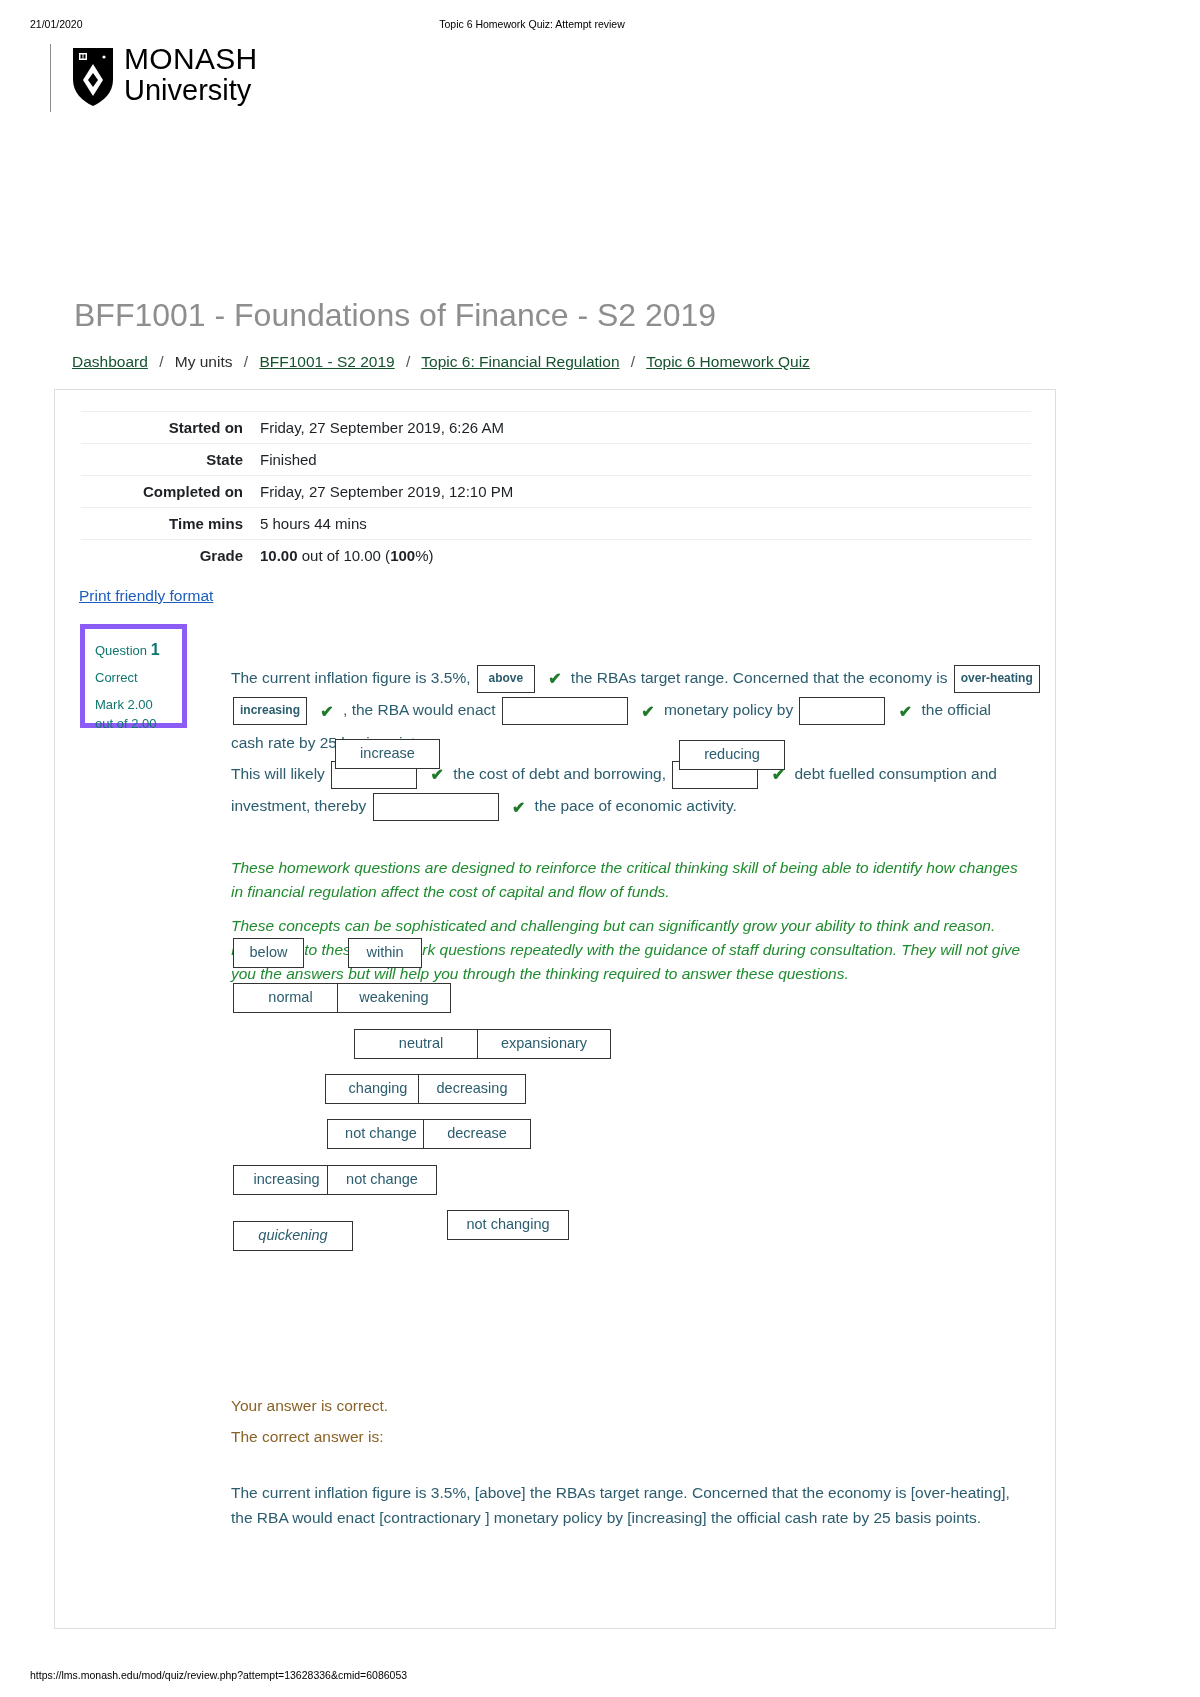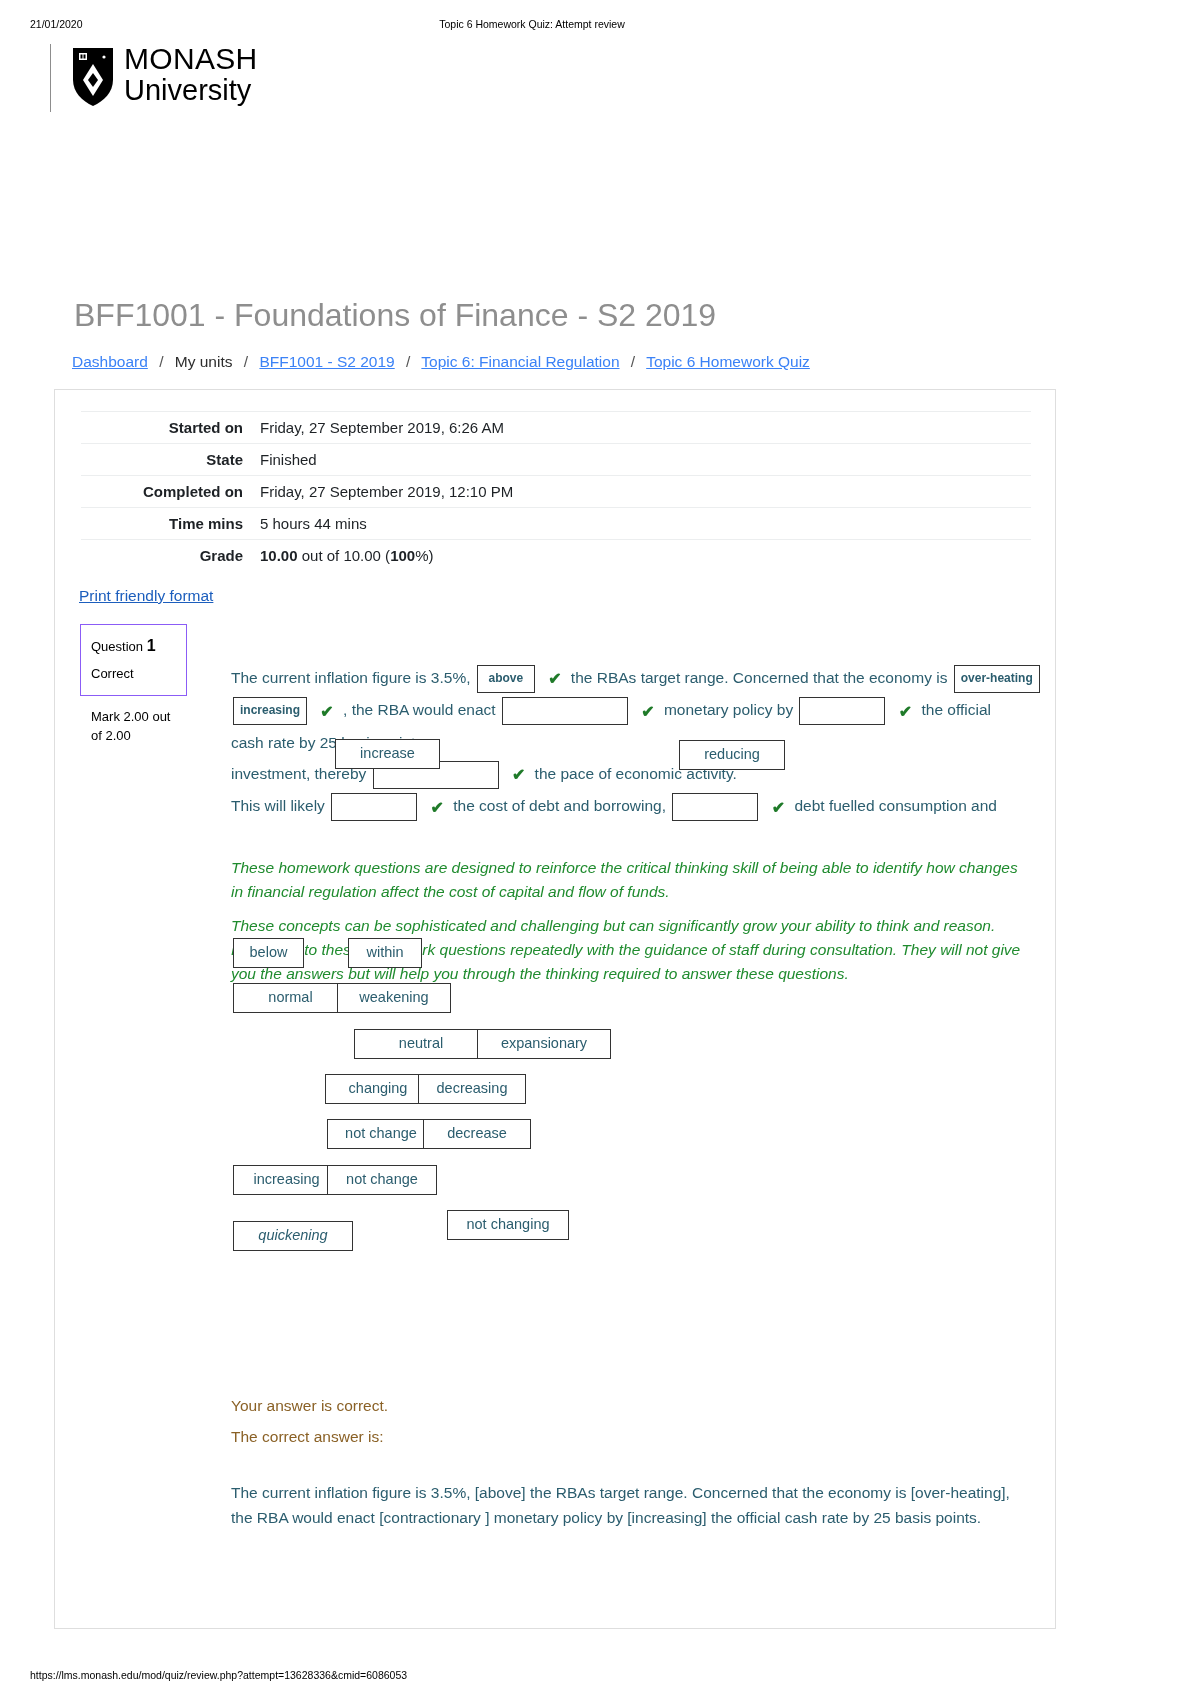--- a/index.html
+++ b/index.html
@@ -117,21 +117,21 @@
   
   .breadcrumb {
     position: absolute;
     left: 72px;
     top: 353px;
     font-size: 15.5px;
     white-space: nowrap;
     color: #2d2d2d;
   }
   .breadcrumb a {
-    color: #3b82f6;
+    color: #14532d;
     text-decoration: underline;
   }
   .breadcrumb .crumb-plain { color: #2d2d2d; }
   .breadcrumb .sep {
     color: #555;
     padding: 0 7px;
   }
 
   
   .card {
@@ -181,32 +181,32 @@
     color: #1c5ebd;
     text-decoration: underline;
   }
 
   
   .qinfo {
     position: absolute;
     left: 25px;
     top: 234px;
     width: 107px;
-    height: 72px;
-    border: 1px solid #8b5cf6;
+    height: 104px;
+    border: 5px solid #8b5cf6;
     box-sizing: border-box;
     padding: 9px 10px;
     font-size: 13px;
-    color: #000000;
+    color: #0f766e;
     line-height: 1.45;
     background: #fff;
   }
   .qinfo .qno { margin-bottom: 8px; }
   .qinfo .qno b { font-size: 16px; font-weight: bold; }
-  .qinfo .qstate { margin-bottom: 24px; }
+  .qinfo .qstate { margin-bottom: 8px; }
   .qinfo .qmark { }
 
   
   .qbody {
     position: absolute;
     left: 176px;
     top: 272px;
     width: 800px;
     font-size: 15.5px;
     color: #2b5d6e;
@@ -381,33 +381,33 @@
       <span class="tick">✔</span>
       <span>monetary policy by</span>
       <span class="drop-box empty-sm"></span>
       <span class="tick">✔</span>
       <span>the official</span>
     </div>
     <div class="qline">
       <span>cash rate by 25 basis points.</span>
     </div>
     <div class="qline">
+      <span>This will likely</span>
+      <span class="drop-box empty-sm"></span>
+      <span class="tick">✔</span>
+      <span>the cost of debt and borrowing,</span>
+      <span class="drop-box empty-sm"></span>
+      <span class="tick">✔</span>
+      <span>debt fuelled consumption and</span>
+    </div>
+    <div class="qline">
       <span>investment, thereby</span>
       <span class="drop-box empty"></span>
       <span class="tick">✔</span>
       <span>the pace of economic activity.</span>
-    </div>
-    <div class="qline">
-      <span>This will likely</span>
-      <span class="drop-box empty-sm"></span>
-      <span class="tick">✔</span>
-      <span>the cost of debt and borrowing,</span>
-      <span class="drop-box empty-sm"></span>
-      <span class="tick">✔</span>
-      <span>debt fuelled consumption and</span>
     </div>
   </div>
 
   <div class="feedback">
     <p>These homework questions are designed to reinforce the critical thinking skill of being able to identify how changes in financial regulation affect the cost of capital and flow of funds.</p>
     <p>These concepts can be sophisticated and challenging but can significantly grow your ability to think and reason. Please do to these homework questions repeatedly with the guidance of staff during consultation. They will not give you the answers but will help you through the thinking required to answer these questions.</p>
   </div>
 
   <div class="result-block">
     <div class="r-line">Your answer is correct.</div>

